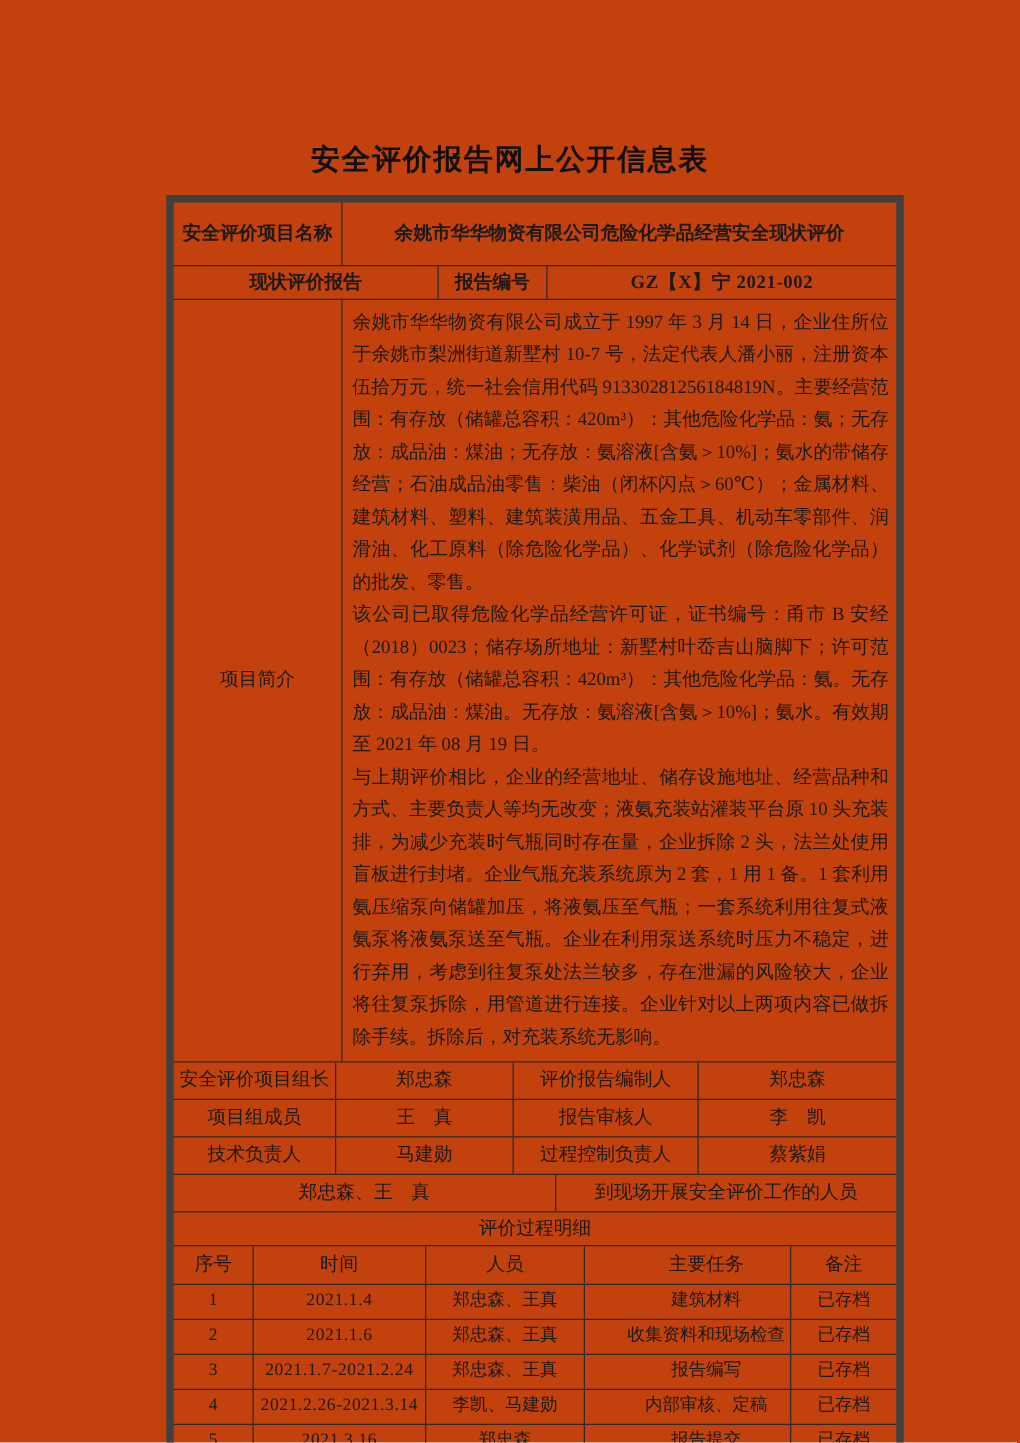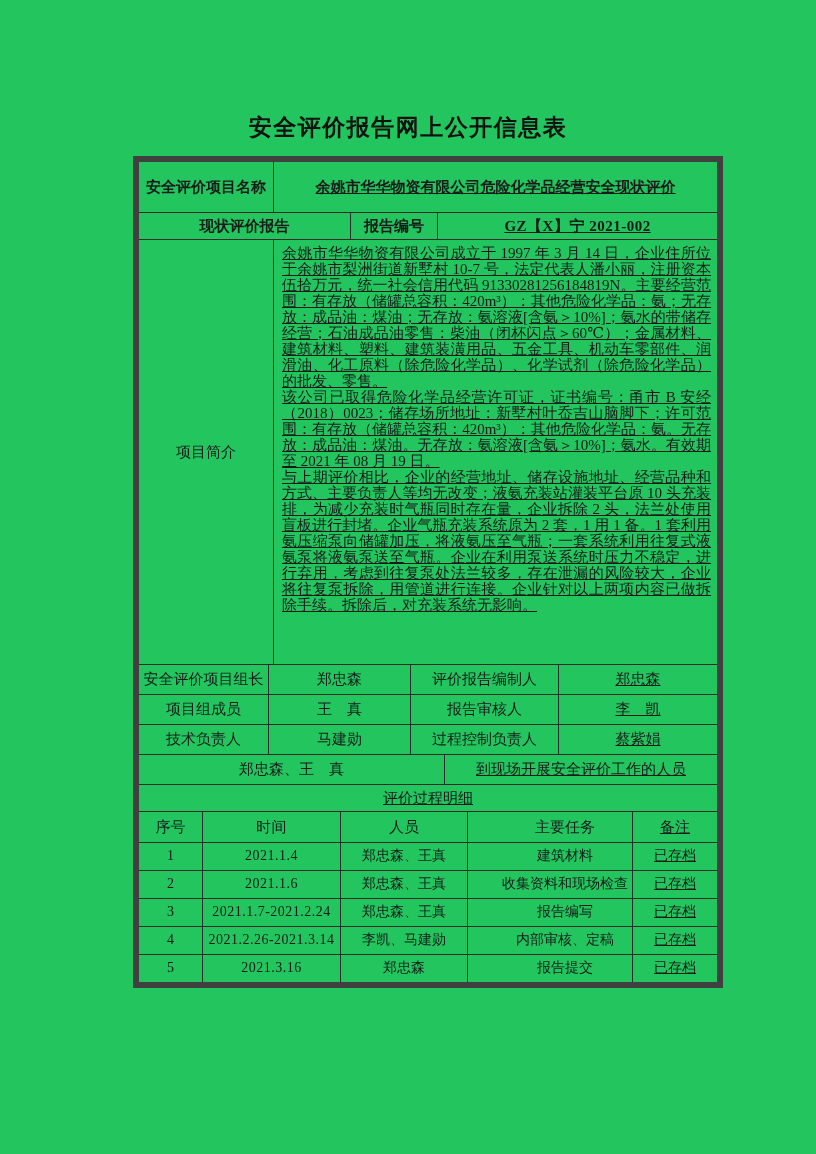--- a/index.html
+++ b/index.html
@@ -9,21 +9,21 @@
     width: 816px;
     height: 1154px;
     overflow: hidden;
     font-family: "Liberation Serif", "DejaVu Serif", serif;
     color: #1a1a1a;
   }
   .page {
     width: 816px;
     height: 1154px;
     position: relative;
-    background: #22c55e;
+    background: #c2410c;
   }
   .page-title {
     margin: 0;
     padding-top: 112px;
     text-align: center;
     font-size: 23px;
     font-weight: bold;
     letter-spacing: 1.5px;
     color: #111;
   }
@@ -42,21 +42,21 @@
   .cell {
     box-sizing: border-box;
     border-right: 1px solid #2b2b2b;
     display: flex;
     align-items: center;
     justify-content: center;
     text-align: center;
     padding: 2px 4px;
     line-height: 1.35;
   }
-  .cell:last-child { border-right: none; text-decoration: underline; }
+  .cell:last-child { border-right: none; }
   .bold { font-weight: bold; }
 
   
   .r-a { min-height: 50px; }
   .r-a .c1 { width: 135px; }
   .r-a .c2 { flex: 1; }
 
   
   .r-b { min-height: 26px; }
   .r-b .c1 { width: 135px; }
@@ -65,21 +65,21 @@
   .r-b .c4 { flex: 1; letter-spacing: 0.5px; }
 
   
   .r-intro .c1 { width: 135px; }
   .r-intro .c2 {
     flex: 1;
     display: block;
     text-align: justify;
     padding: 5px 6px 6px 8px;
     font-size: 15px;
-    line-height: 16px;
+    line-height: 26px;
     min-height: 424px;
   }
   .r-intro .c2 p { margin: 0; }
 
   
   .r-team { min-height: 29px; }
   .r-team .c1 { width: 130px; }
   .r-team .c2 { width: 142px; }
   .r-team .c3 { width: 148px; }
   .r-team .c4 { flex: 1; }

